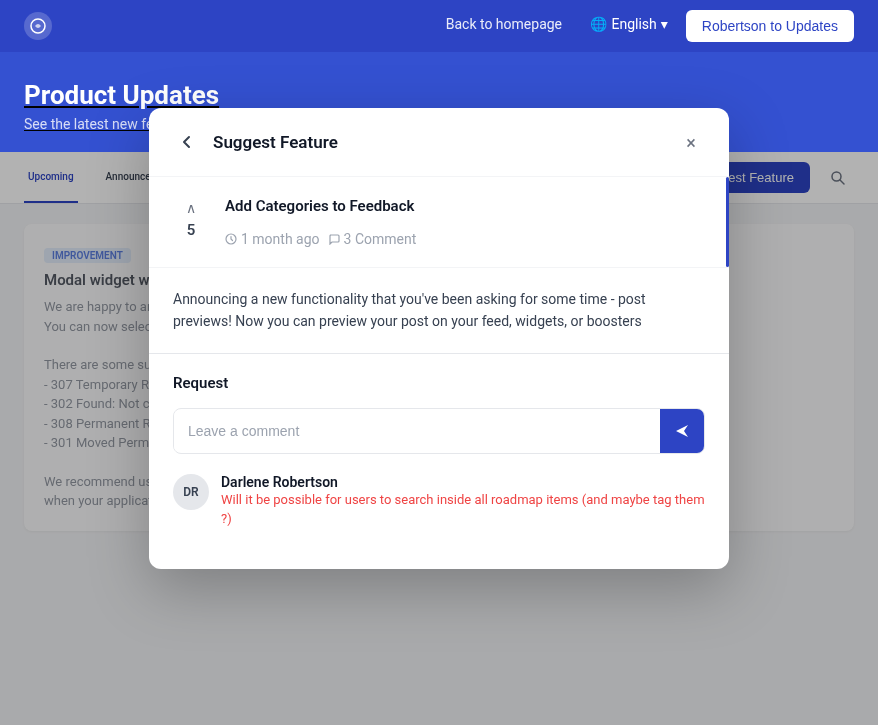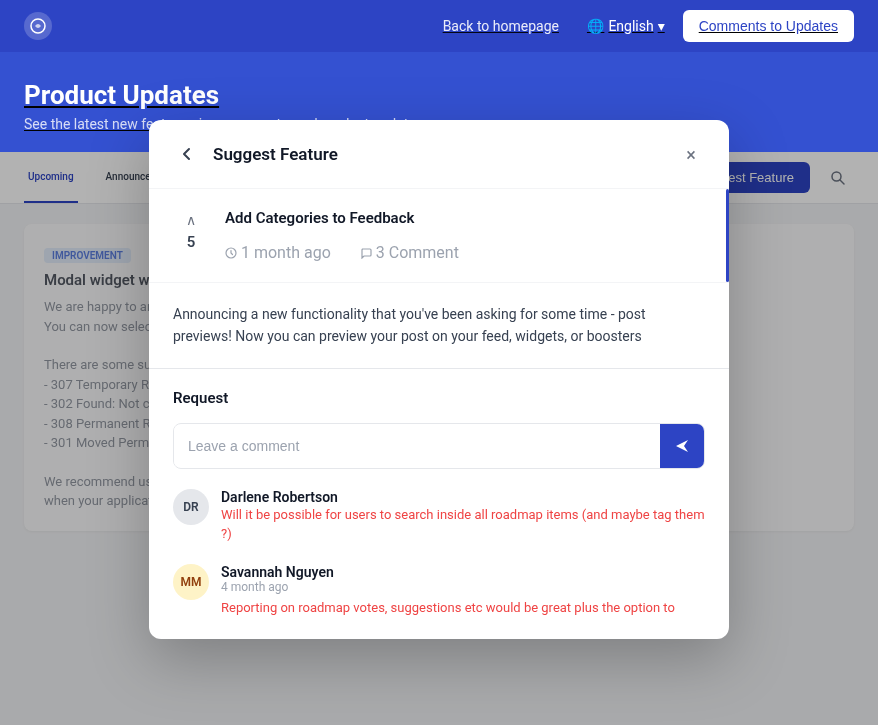--- a/index.html
+++ b/index.html
@@ -25,23 +25,22 @@
       background: rgba(255,255,255,0.2);
       border-radius: 50%;
       display: flex;
       align-items: center;
       justify-content: center;
       color: white;
       font-size: 14px;
     }
     .header-right {
       display: flex;
-      align-items: center;
+      align-items: flex-start;
       gap: 8px;
-      text-decoration: underline;
     }
     .header-link {
       color: white;
       text-decoration: none;
       font-size: 14px;
       padding: 6px 10px;
       cursor: pointer;
       opacity: 0.9;
     }
     .header-lang {
@@ -179,21 +178,21 @@
     .overlay {
       position: absolute;
       top: 0; left: 0; right: 0; bottom: 0;
       background: rgba(0,0,0,0.3);
       z-index: 10;
     }
 
     
     .modal {
       position: fixed;
-      top: 120px;
+      top: 108px;
       left: 50%;
       transform: translateX(-50%);
       width: 580px;
       background: white;
       border-radius: 12px;
       box-shadow: 0 20px 60px rgba(0,0,0,0.25);
       z-index: 20;
       overflow: hidden;
       max-height: 520px;
     }
@@ -276,22 +275,22 @@
     }
     .feature-title {
       font-size: 15px;
       font-weight: 600;
       color: #111827;
       margin-bottom: 16px;
     }
     .feature-meta {
       display: flex;
       align-items: center;
-      gap: 29px;
-      font-size: 16px;
+      gap: 8px;
+      font-size: 14px;
       color: #9ca3af;
     }
     .feature-meta span {
       display: flex;
       align-items: center;
       gap: 4px;
     }
 
     
     .feature-description {
@@ -394,21 +393,21 @@
       </svg>
     </div>
   </div>
   <div class="header-right">
     <a class="header-link">Back to homepage</a>
     <div class="header-lang">
       <span>🌐</span>
       <span>English</span>
       <span>▾</span>
     </div>
-    <button class="subscribe-btn">Comments to Updates</button>
+    <button class="subscribe-btn">Robertson to Updates</button>
   </div>
 </div>
 
 <div class="hero">
   <div class="hero-title">Product Updates</div>
   <div class="hero-subtitle">See the latest new features, improvements, and product updates</div>
 </div>
 
 <div class="main-content">
 
@@ -503,24 +502,16 @@
         </div>
 
         <div class="comment-item">
           <div class="avatar">DR</div>
           <div class="comment-content">
             <div class="comment-author">Darlene Robertson</div>
             <div class="comment-text">Will it be possible for users to search inside all roadmap items (and maybe tag them ?)</div>
           </div>
         </div>
 
-        <div class="comment-item">
-          <div class="avatar" style="background:#fef3c7;color:#92400e;">MM</div>
-          <div class="comment-content">
-            <div class="comment-author">Savannah Nguyen</div>
-            <div class="comment-time">4 month ago</div>
-            <div class="comment-text">Reporting on roadmap votes, suggestions etc would be great plus the option to</div>
-          </div>
-        </div>
       </div>
     </div>
   </div>
 </div>
 
 </body></html>

